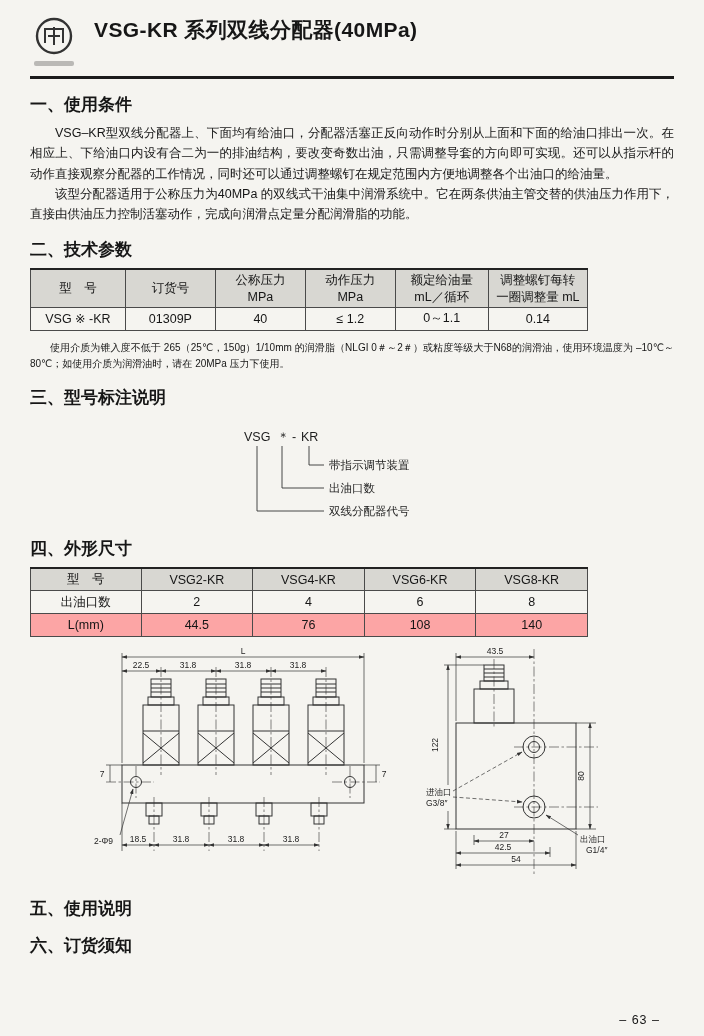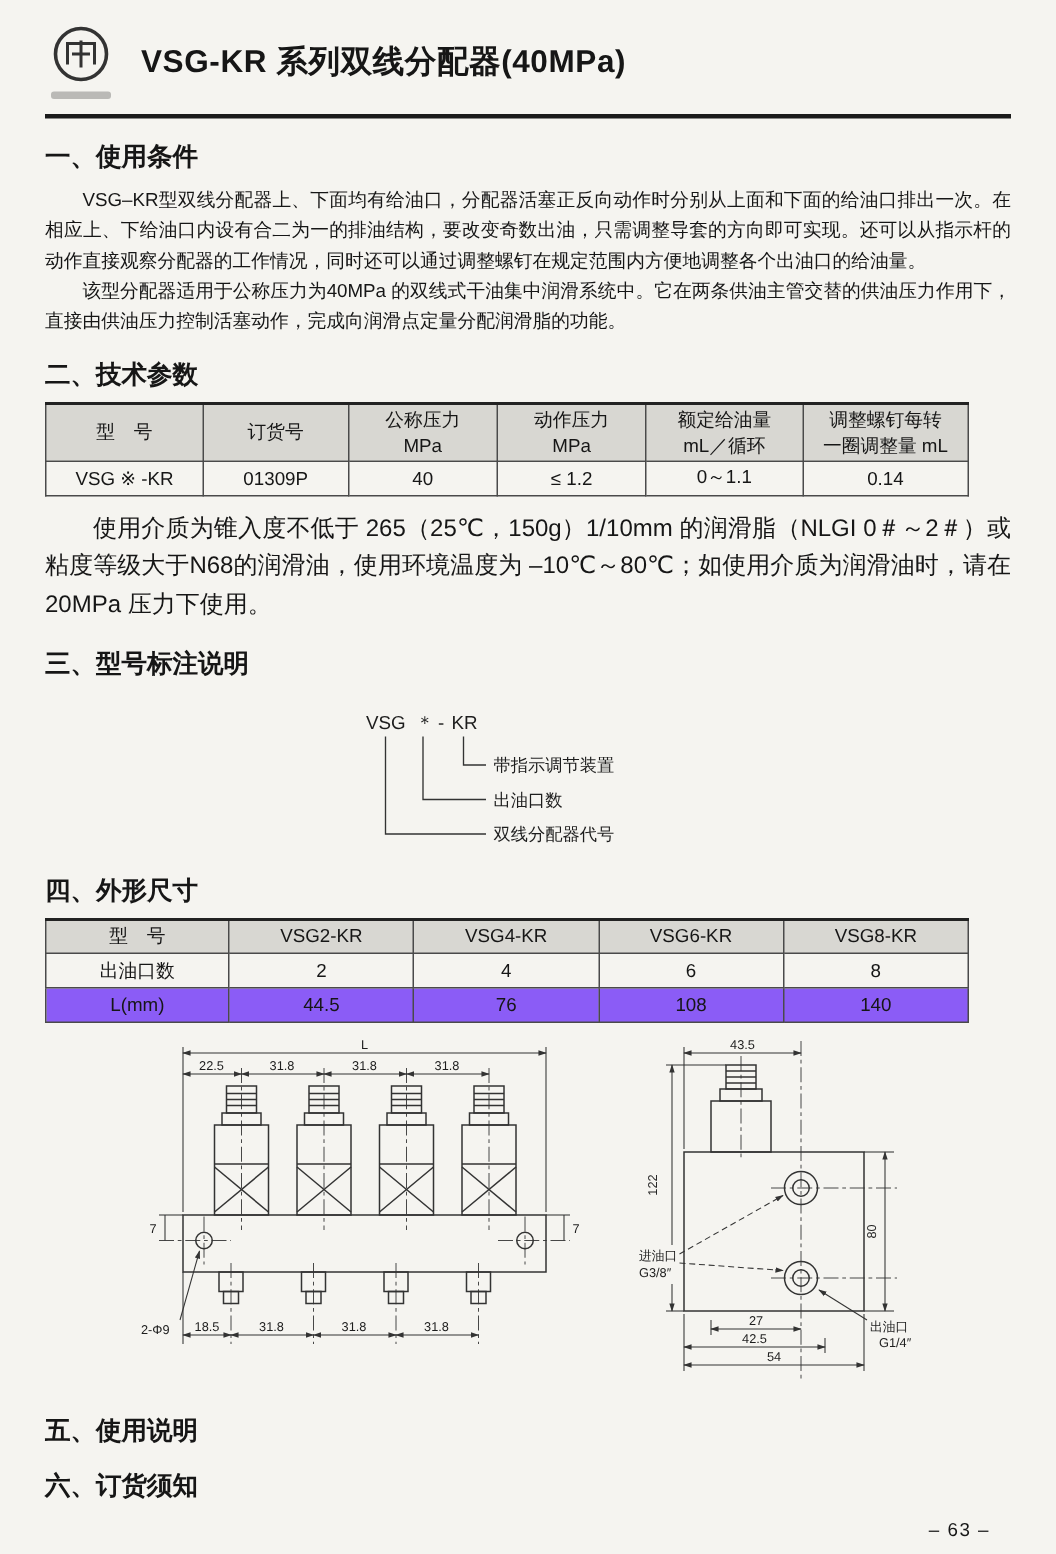--- a/index.html
+++ b/index.html
@@ -2,35 +2,35 @@
 <html><head>
 <meta charset="utf-8">
 <style>
   *{box-sizing:border-box;margin:0;padding:0}
   html,body{background:#d9d9d9}
   .page{
     width:704px;height:1036px;background:#f5f4f0;color:#161616;
     font-family:"Liberation Sans","DejaVu Sans",sans-serif;
     padding:14px 30px 0;position:relative;overflow:hidden;margin:0 auto;
   }
-  .hdr-row{display:flex;align-items:center;gap:16px;padding:2px 0 8px}
+  .hdr-row{display:flex;gap:16px;padding:2px 0 8px}
   .logo{width:48px;display:flex;flex-direction:column;align-items:center;gap:3px;flex:0 0 auto}
   .logo-sub{width:40px;height:5px;background:#9a9a96;border-radius:2px;opacity:.65}
   .title{font-size:21px;font-weight:bold;letter-spacing:.4px}
   .rule{height:3px;background:#1b1b1b;margin:2px 0 0}
   h2.sec{font-size:17px;font-weight:bold;margin:14px 0 7px}
   p.body{font-size:12.5px;line-height:1.62;text-indent:2em;text-align:justify}
-  .tbl{border-collapse:collapse;width:616px;border:1px solid #333;border-top:2px solid #222;margin-top:2px}
+  .tbl{border-collapse:collapse;width:558px;border:1px solid #333;border-top:2px solid #222;margin-top:2px}
   .tbl th,.tbl td{border:1px solid #4a4a4a;text-align:center;font-size:12.5px;padding:1px 3px;font-weight:normal}
   .tbl thead th{background:#d8d7d2;height:38px;vertical-align:middle}
   .tbl th span{display:block;line-height:1.35}
   .tbl td{height:23px}
   .dims tr.hdr td{background:#d8d7d2}
-  .dims tr.shade td{background:#8b5cf6}
-  .note{font-size:16px;line-height:1.6;text-indent:2em;margin-top:9px;text-align:justify}
+  .dims tr.shade td{background:#fca5a5}
+  .note{font-size:10px;line-height:1.6;text-indent:2em;margin-top:9px;text-align:justify}
   .model-diagram{margin:16px 0 0 96px}
   .drawings{display:flex;gap:34px;margin:8px 0 0 62px}
   svg{display:block}
   svg text{font-size:8.5px;fill:#1d1d1d;font-family:inherit}
   .model-diagram svg text{font-size:11.5px}
   .model-diagram svg text.code{font-size:12.5px}
   .pagenum{position:absolute;right:44px;bottom:9px;font-size:12.5px;letter-spacing:1px}
   .obj{stroke:#333;stroke-width:1;fill:none}
   .cl{stroke:#333;stroke-width:.6;fill:none;stroke-dasharray:10 2.5 2.5 2.5}
   .dsh{stroke:#333;stroke-width:.7;fill:none;stroke-dasharray:4 2.5}

